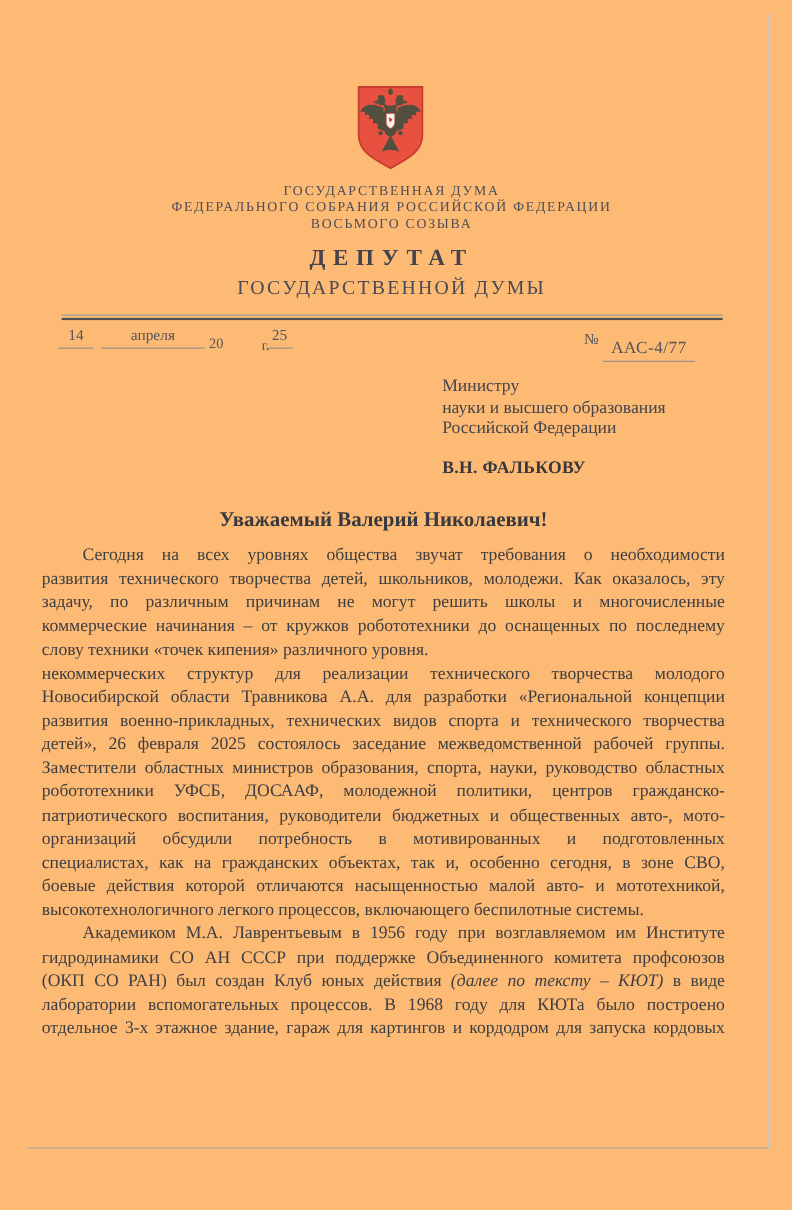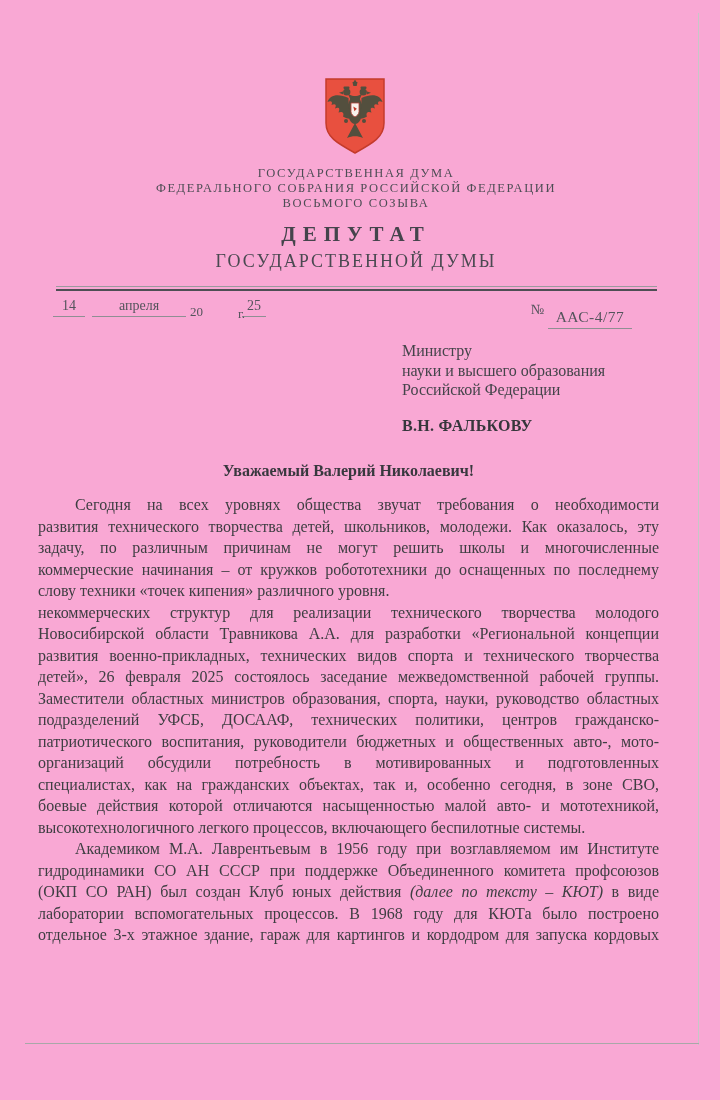--- a/index.html
+++ b/index.html
@@ -1,18 +1,18 @@
 <!DOCTYPE html>
 <html><head>
 <meta charset="utf-8">
 <style>
   * { margin:0; padding:0; box-sizing:border-box; }
   html,body { background:#ffffff; }
   .page {
-    position:relative; width:720px; height:1100px; background:#f9a8d4;
+    position:relative; width:720px; height:1100px; background:#fdba74;
     font-family:"Liberation Serif","DejaVu Serif",serif; overflow:hidden;
     color:#3e3e42;
   }
   
   .edge-right  { position:absolute; left:698px; top:13px;  width:1px;  height:1032px; background:#c7c7c7; }
   .edge-bottom { position:absolute; left:25px;  top:1043px; width:674px; height:1px;  background:#a8a8a8; }
 
   
   .emblem { position:absolute; left:322px; top:77px; width:66px; height:78px; }
 
@@ -31,21 +31,21 @@
          border-bottom:1px solid #8f8f93; padding-bottom:2px; }
   .plain { position:absolute; font-size:13px; color:#54545c; }
   .doc-number { font-size:15.5px; letter-spacing:0.5px; }
 
   
   .addr { position:absolute; left:402px; top:341px; font-size:16px; line-height:19.5px; color:#44444a; }
   .addr .name { margin-top:16px; font-weight:bold; color:#36363c; letter-spacing:0.3px; }
 
   
   .salut { position:absolute; left:38px; top:462px; width:621px; text-align:center;
-           font-weight:bold; font-size:16px; color:#38383e; }
+           font-weight:bold; font-size:19px; color:#38383e; }
 
   
   .body-text { position:absolute; left:38px; top:494px; width:621px; font-size:16px; color:#3e3e42; }
   .para { margin:0; }
   .line { line-height:21.5px; text-align:justify; text-align-last:justify; white-space:normal; }
   .line.first { text-indent:37px; }
   .line.lastleft { text-align-last:left; }
   .line em { font-style:italic; }
 </style>
 </head>
@@ -113,21 +113,21 @@
         <div class="line">задачу, по различным причинам не могут решить школы и многочисленные</div>
         <div class="line">коммерческие начинания – от кружков робототехники до оснащенных по последнему</div>
         <div class="line lastleft">слову техники «точек кипения» различного уровня.</div>
       </div>
       <div class="para">
         <div class="line">некоммерческих структур для реализации технического творчества молодого</div>
         <div class="line">Новосибирской области Травникова А.А. для разработки «Региональной концепции</div>
         <div class="line">развития военно-прикладных, технических видов спорта и технического творчества</div>
         <div class="line">детей», 26 февраля 2025 состоялось заседание межведомственной рабочей группы.</div>
         <div class="line">Заместители областных министров образования, спорта, науки, руководство областных</div>
-        <div class="line">подразделений УФСБ, ДОСААФ, технических политики, центров гражданско-</div>
+        <div class="line">робототехники УФСБ, ДОСААФ, молодежной политики, центров гражданско-</div>
         <div class="line">патриотического воспитания, руководители бюджетных и общественных авто-, мото-</div>
         <div class="line">организаций обсудили потребность в мотивированных и подготовленных</div>
         <div class="line">специалистах, как на гражданских объектах, так и, особенно сегодня, в зоне СВО,</div>
         <div class="line">боевые действия которой отличаются насыщенностью малой авто- и мототехникой,</div>
         <div class="line lastleft">высокотехнологичного легкого процессов, включающего беспилотные системы.</div>
       </div>
       <div class="para">
         <div class="line first">Академиком М.А. Лаврентьевым в 1956 году при возглавляемом им Институте</div>
         <div class="line">гидродинамики СО АН СССР при поддержке Объединенного комитета профсоюзов</div>
         <div class="line"><span>(ОКП СО РАН) был создан Клуб юных действия </span><em>(далее по тексту – КЮТ)</em><span> в виде</span></div>

